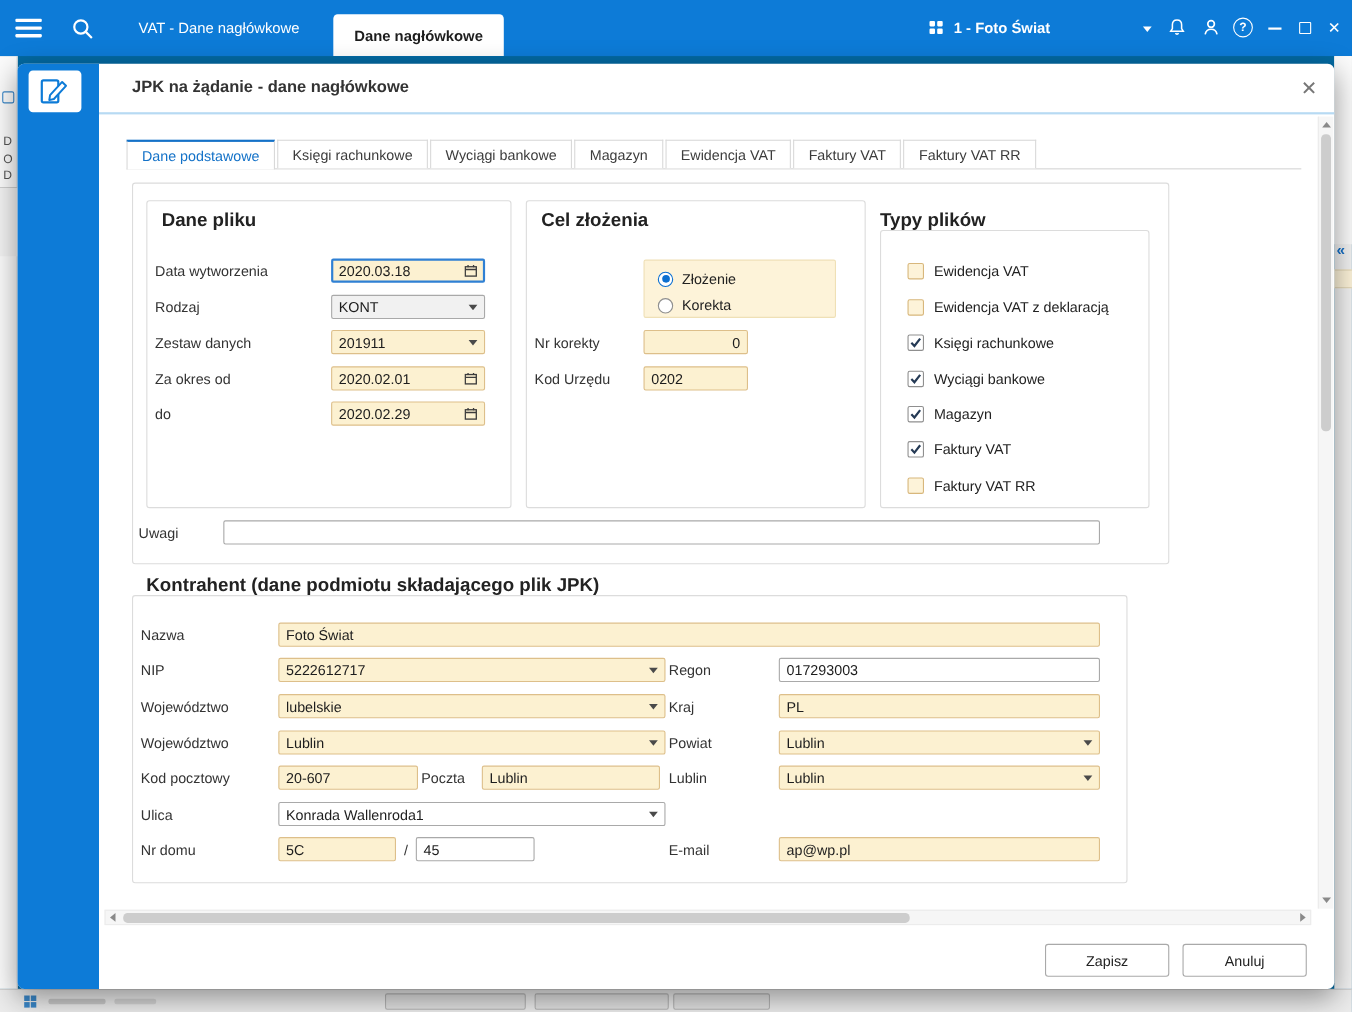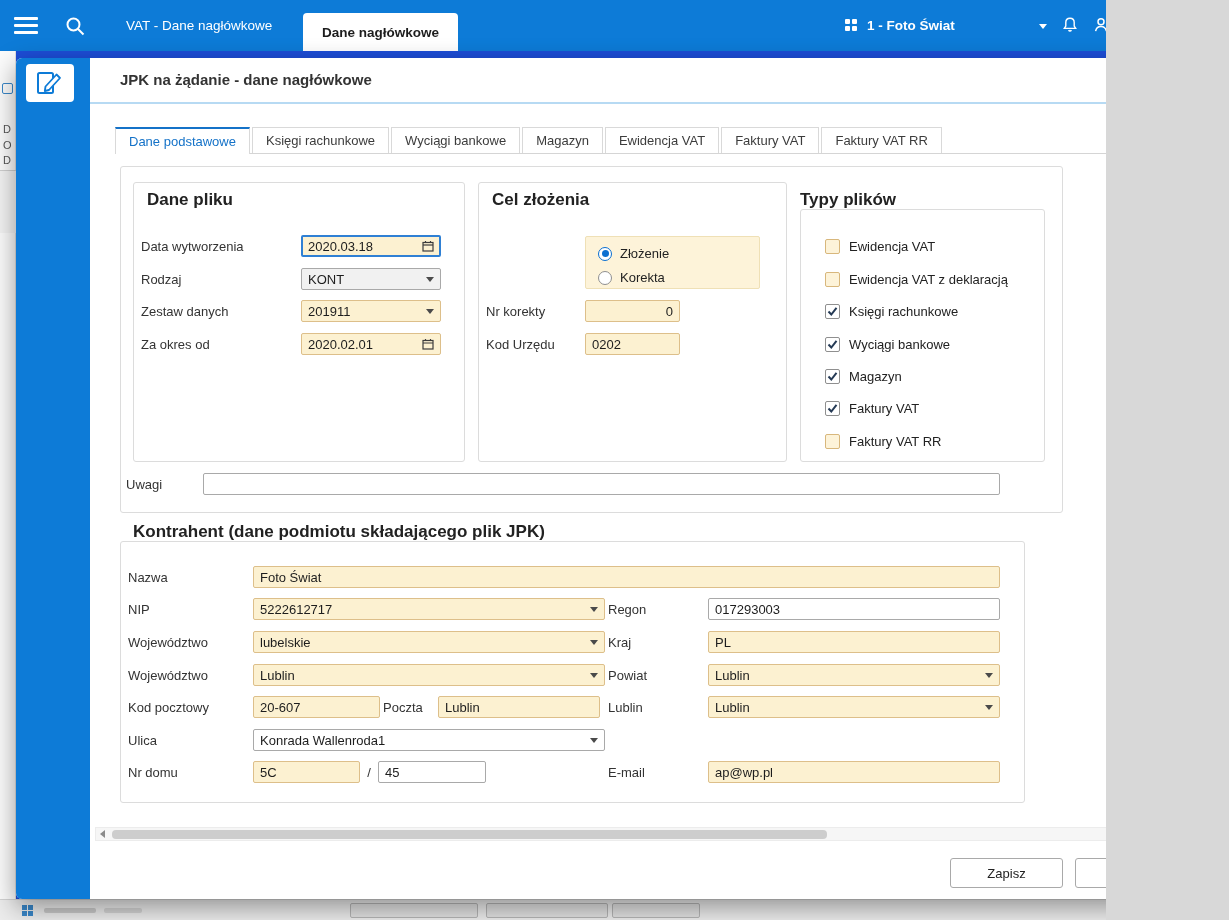--- a/index.html
+++ b/index.html
@@ -1,16 +1,16 @@
 <!DOCTYPE html>
 <html><head>
 <meta charset="utf-8">
 <style>
   html,body{margin:0;padding:0;background:#d8d8d8;}
-  .stage{position:relative;width:1106px;height:920px;background:#1d4ed8;overflow:hidden;
+  .stage{position:relative;width:1229px;height:920px;background:#0369a1;overflow:hidden;
          font-family:"Liberation Sans",sans-serif;-webkit-font-smoothing:antialiased;}
   .abs{position:absolute;box-sizing:border-box;}
 
   
   .topbar{left:0;top:0;width:1229px;height:51px;background:#0d7bd7;}
   .hamb{display:flex;flex-direction:column;gap:4px;cursor:pointer;}
   .hamb i{display:block;width:24px;height:3px;background:#fff;border-radius:1px;}
   .bgtab{height:51px;display:flex;align-items:center;padding:0 14px;color:#fff;font-size:13.5px;cursor:pointer;}
   .acttab{background:#fff;border-radius:4px 4px 0 0;display:flex;align-items:center;justify-content:center;
           font-size:13.5px;font-weight:bold;color:#1d1d1d;cursor:pointer;}
@@ -239,20 +239,34 @@
           <svg width="12" height="12" viewBox="0 0 12 12" stroke="#3c3c3c" stroke-width="1.2" fill="none">
             <rect x="1" y="2.5" width="10" height="8.5"></rect>
               <line x1="1" y1="5" x2="11" y2="5"></line>
             <line x1="3.5" y1="1" x2="3.5" y2="3"></line>
               <line x1="8.5" y1="1" x2="8.5" y2="3"></line>
           </svg>
         </span>
       </div>
     </div>
 
+    <div class="abs row" style="left:125px;top:307px">
+      <div class="lbl" style="width:154px">do</div>
+      <div class="fld cream" style="width:140px;margin-left:6px">
+        <span>2020.02.29</span>
+        <span class="cal">
+          <svg width="12" height="12" viewBox="0 0 12 12" stroke="#3c3c3c" stroke-width="1.2" fill="none">
+            <rect x="1" y="2.5" width="10" height="8.5"></rect>
+              <line x1="1" y1="5" x2="11" y2="5"></line>
+            <line x1="3.5" y1="1" x2="3.5" y2="3"></line>
+              <line x1="8.5" y1="1" x2="8.5" y2="3"></line>
+          </svg>
+        </span>
+      </div>
+    </div>
 
     <div class="abs gbox" style="left:462px;top:124px;width:309px;height:280px"></div>
     <div class="abs glabel" style="left:476px;top:132px">Cel złożenia</div>
 
     <div class="abs radiowrap" style="left:569px;top:178px;width:175px;height:53px">
       <div class="radiorow">
         <span class="radio sel">
             <span class="dot"></span>
           </span>
         <span>Złożenie</span>

